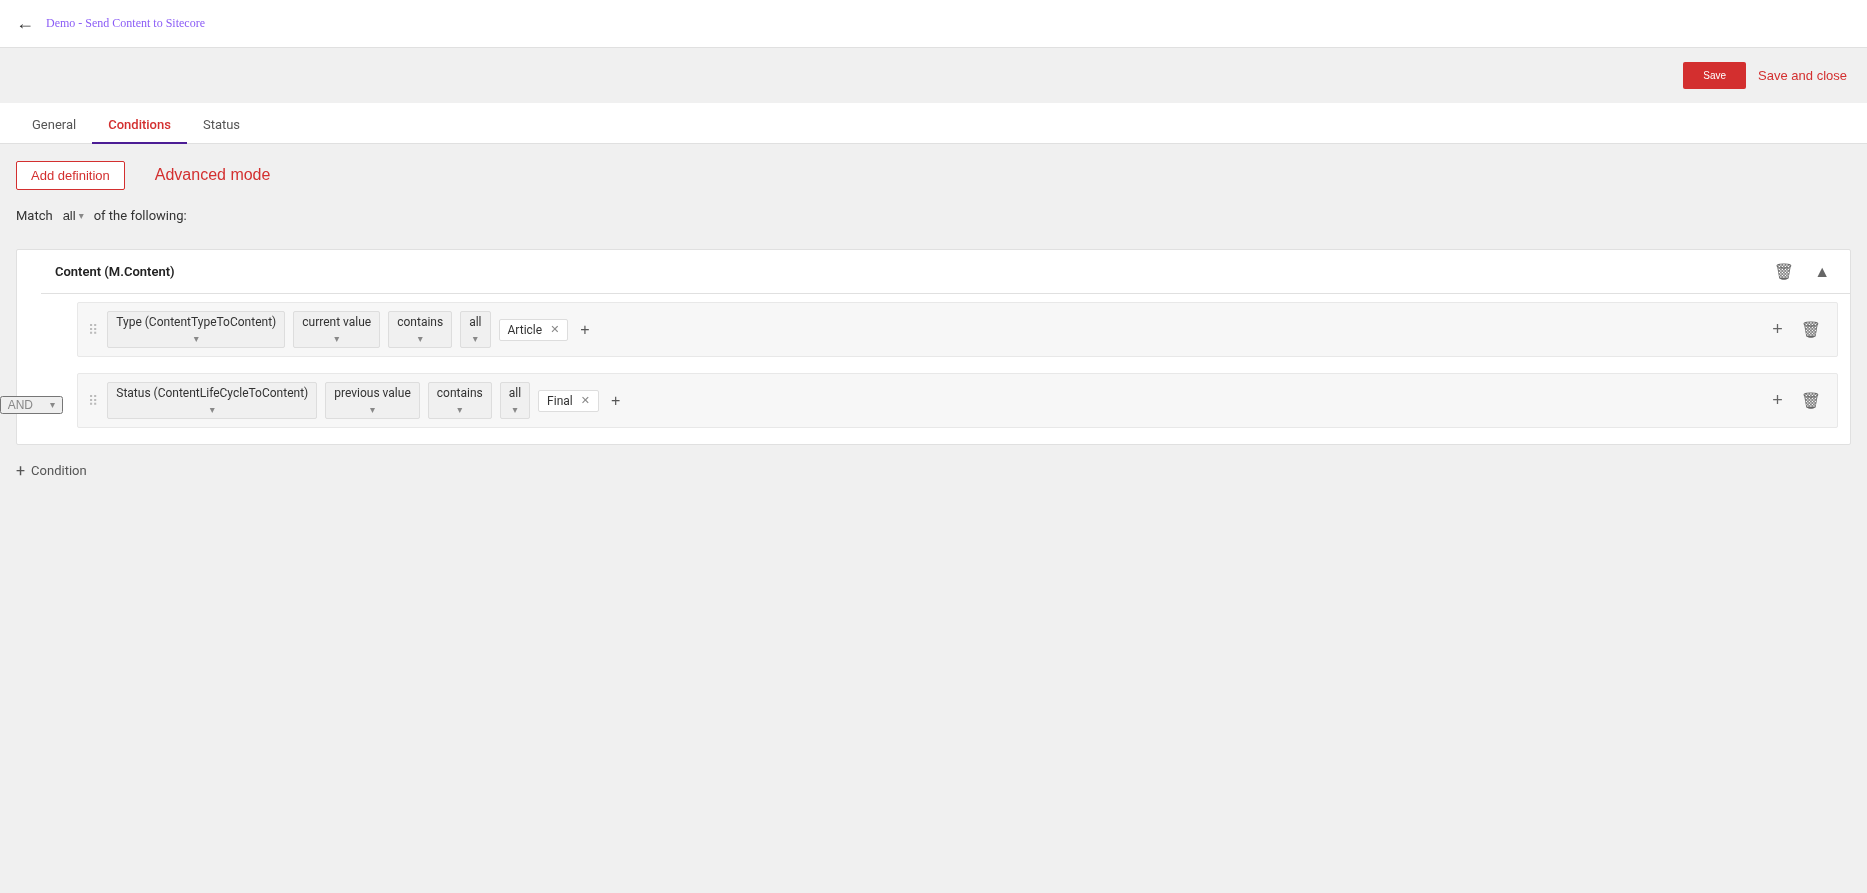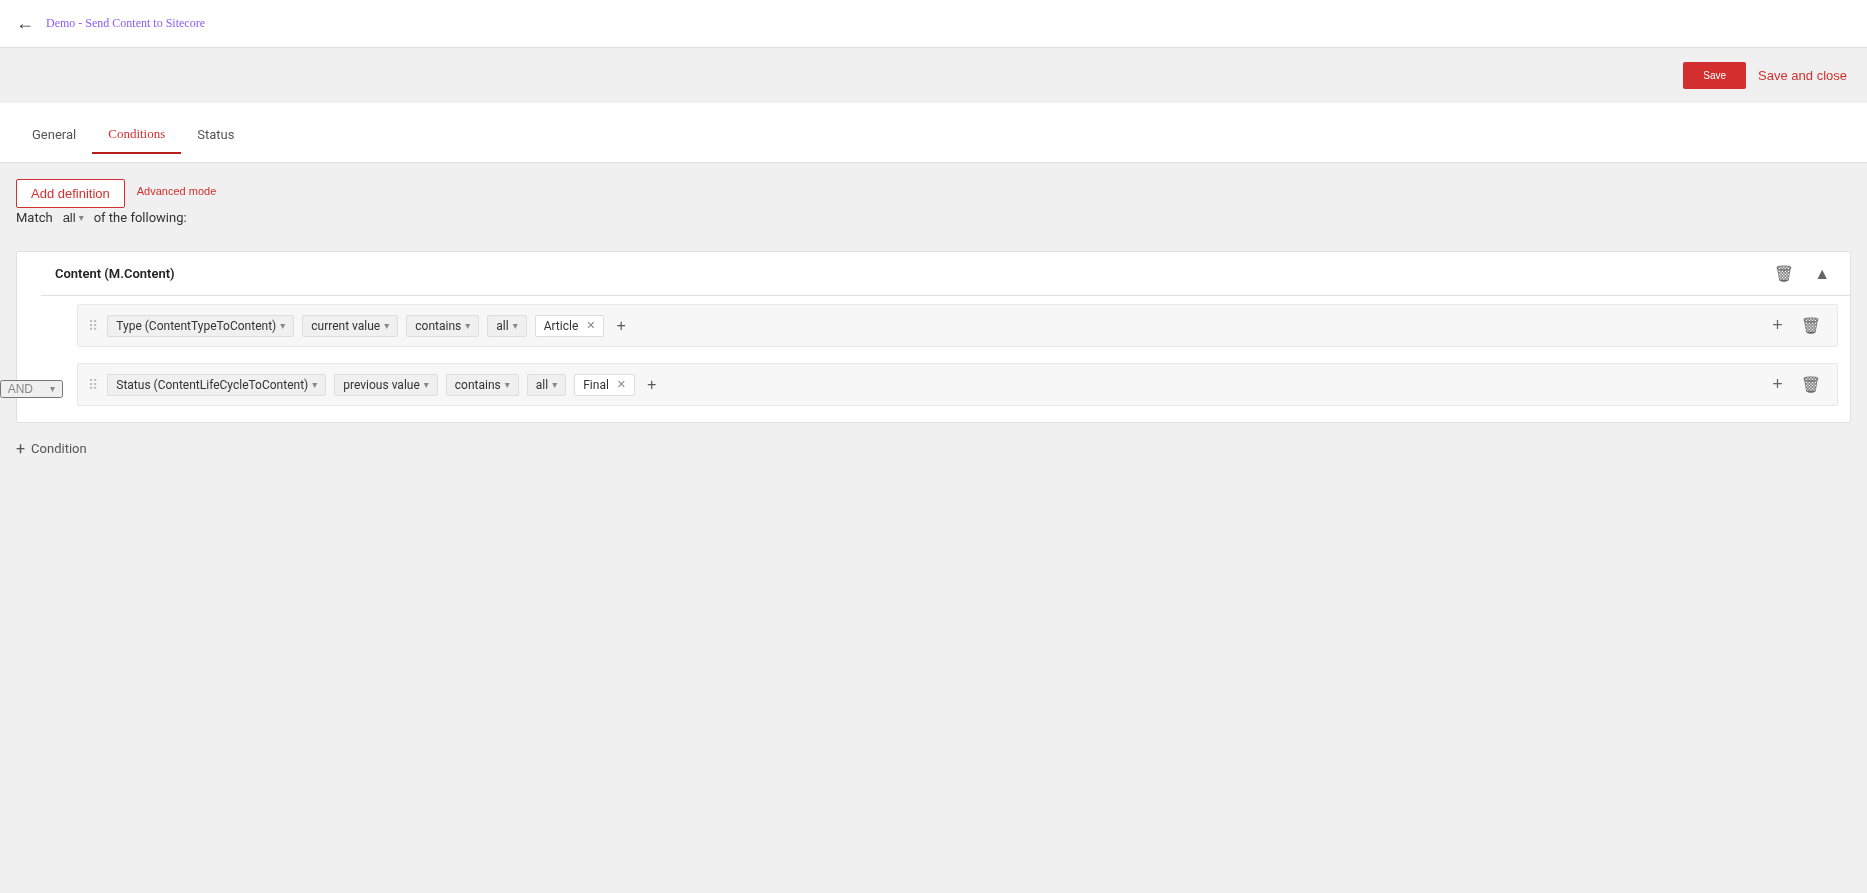--- a/index.html
+++ b/index.html
@@ -64,66 +64,66 @@
       font-weight: 500;
       cursor: pointer;
       padding: 8px 4px;
     }
 
     
     .tabs {
       background: #fff;
       display: flex;
       align-items: flex-end;
-      padding: 9px 16px;
+      padding: 0 16px;
       border-bottom: 1px solid #e0e0e0;
       text-align: center;
     }
     .tab {
       padding: 14px 16px 10px 16px;
       font-size: 13px;
       cursor: pointer;
       color: #555;
       border-bottom: 2px solid transparent;
       margin-bottom: -1px;
     }
     .tab.active {
       color: #d32f2f;
-      border-bottom: 2px solid #b91c1c;
+      border-bottom: 2px solid #4c1d95;
       font-weight: 500;
-      font-family: Liberation Serif, serif;
     }
 
     
     .content {
       padding: 16px;
       background: #f0f0f0;
       min-height: calc(100vh - 48px - 48px - 49px);
     }
 
     
     .definition-bar {
       display: flex;
-      align-items: flex-start;
-      gap: 12px;
+      align-items: flex-end;
+      gap: 30px;
+      margin-bottom: 16px;
     }
     .btn-add-definition {
       border: 1px solid #d32f2f;
       color: #d32f2f;
       background: #fff;
       padding: 6px 14px;
       font-size: 13px;
       cursor: pointer;
       border-radius: 2px;
     }
     .btn-advanced {
       background: none;
       border: none;
       color: #d32f2f;
-      font-size: 11px;
+      font-size: 16px;
       cursor: pointer;
       padding: 6px 0;
     }
 
     
     .match-row {
       display: flex;
       align-items: center;
       gap: 6px;
       margin-bottom: 24px;
@@ -212,20 +212,21 @@
       align-items: center;
       gap: 4px;
       background: #f0f0f0;
       border: 1px solid #ddd;
       border-radius: 2px;
       padding: 3px 8px;
       font-size: 12px;
       color: #333;
       cursor: pointer;
       white-space: nowrap;
+      flex-direction: column;
     }
     .chip .chevron {
       font-size: 10px;
       color: #888;
     }
     .chip-value {
       display: inline-flex;
       align-items: center;
       gap: 6px;
       background: #fff;

